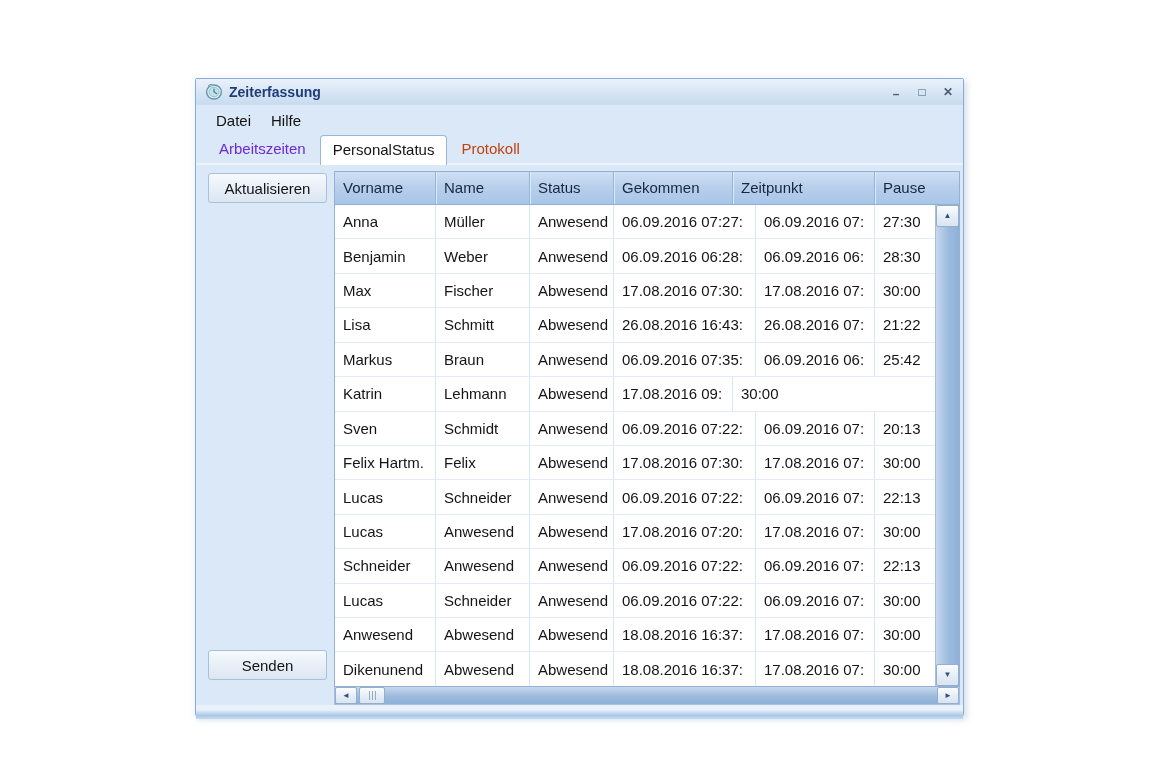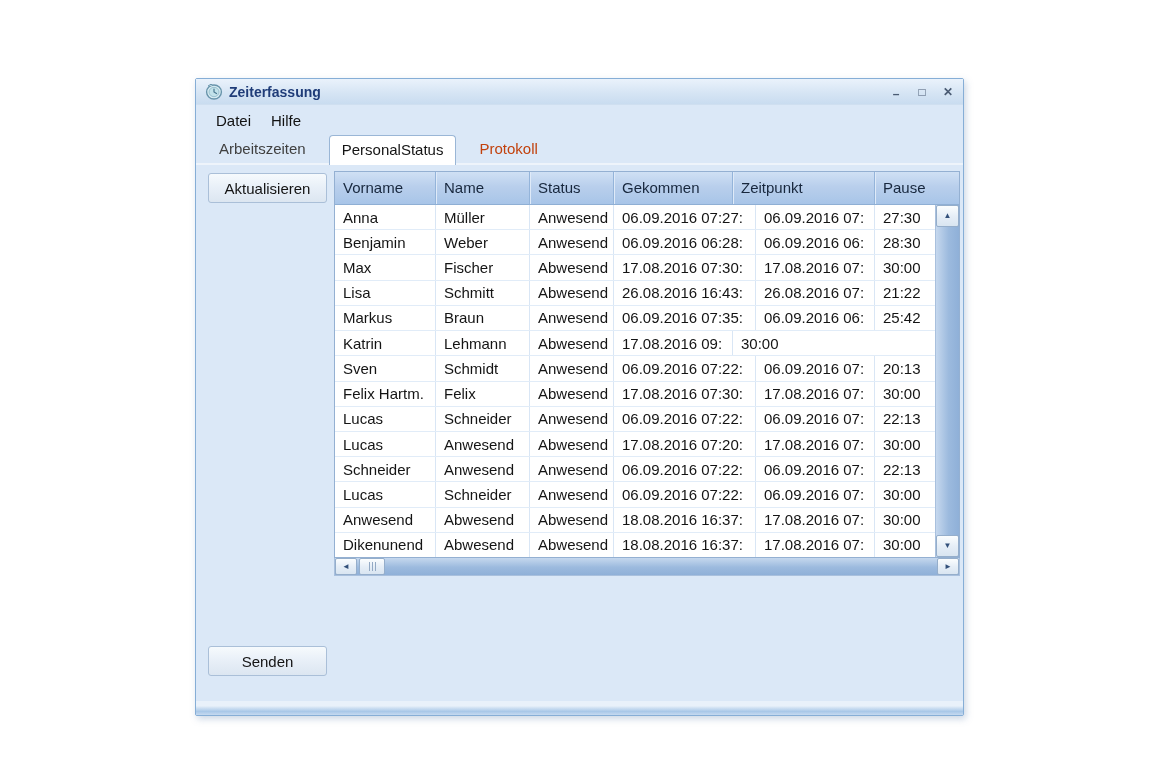--- a/index.html
+++ b/index.html
@@ -30,27 +30,27 @@
 
   
   .menubar { height:31px; flex:0 0 31px; display:flex; align-items:center;
              padding-left:12px; gap:4px; }
   .menu-item { font-size:15px; color:#121212; padding:3px 8px; }
 
   
   .tabbar { height:29px; flex:0 0 29px; display:flex; align-items:flex-end;
             padding-left:12px; position:relative;
             border-bottom:2px solid #eef4fb; }
-  .tab { font-size:15px; padding:4px 11px 6px; color:#404040; }
+  .tab { font-size:15px; padding:4px 11px 6px; color:#6d28d9; }
   .tab.protokoll { color:#c2410c; }
   .tab.active {
     background:#ffffff; color:#141414;
     border:1px solid #9ab6d6; border-bottom:none;
     border-radius:4px 4px 0 0;
-    padding:5px 12px 7px; margin:0 12px; position:relative; top:2px;
+    padding:5px 12px 7px; margin:0 3px; position:relative; top:2px;
   }
 
   
   .content { flex:1; display:flex; position:relative; }
   .left-panel { flex:0 0 138px; display:flex; flex-direction:column; padding:8px 0 0 12px;gap:12px; }
   .panel-btn {
     width:119px; height:30px; font-size:15px; color:#141414;
     font-family:"Liberation Sans", sans-serif;
     background:linear-gradient(#f6fafd, #e9f0f8 45%, #dce6f1);
     border:1px solid #aabfd8; border-radius:3px;
@@ -68,21 +68,21 @@
     height:33px; flex:0 0 33px; display:flex;
     background:linear-gradient(#cfe0f4, #b9cfec 45%, #a8c5e8);
     border-bottom:1px solid #8fafd4;
   }
   .hcell { font-size:15px; color:#17273d; padding:7px 0 0 8px; overflow:hidden; white-space:nowrap; }
   .hcell + .hcell { border-left:1px solid #94b4da; box-shadow:inset 1px 0 0 #dfeaf8; }
   .c0{width:100px;flex:0 0 100px;} .c1{width:94px;flex:0 0 94px;}
   .c2{width:84px;flex:0 0 84px;}  .c3{width:142px;flex:0 0 142px;}
   .c4{width:119px;flex:0 0 119px;} .c5{flex:1;}
 
-  .tbody-wrap { display:flex; height:352px; }
+  .tbody-wrap { display:flex; height:481px; }
   .tbody { width:600px; flex:0 0 600px; display:flex; flex-direction:column; background:#fff; }
   .trow { flex:1; display:flex; border-bottom:1px solid #e1ecf8; min-height:0; }
   .trow:last-child { border-bottom:none; }
   .tcell { font-size:15px; color:#141414; padding-left:8px; display:flex; align-items:center;
            overflow:hidden; white-space:nowrap; }
   .tcell + .tcell { border-left:1px solid #d9e6f5; }
 
   
   .vscroll { width:24px; flex:0 0 24px; display:flex; flex-direction:column;
              background:linear-gradient(to right,#c6d8ee,#9cbade 55%,#8fb0d8);

